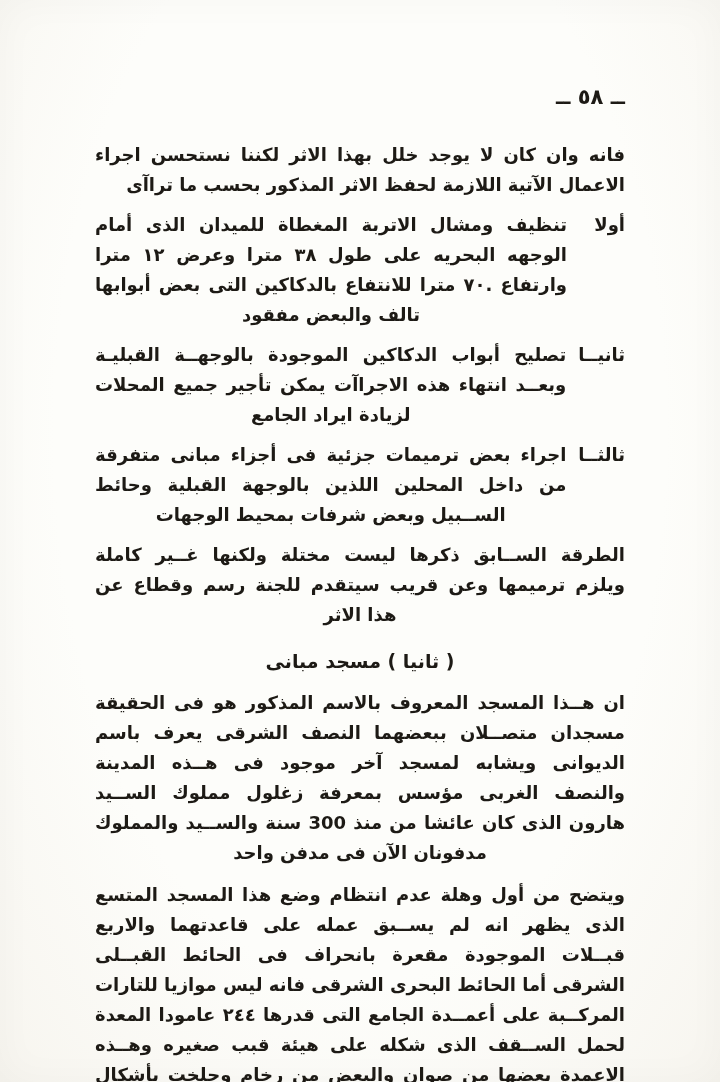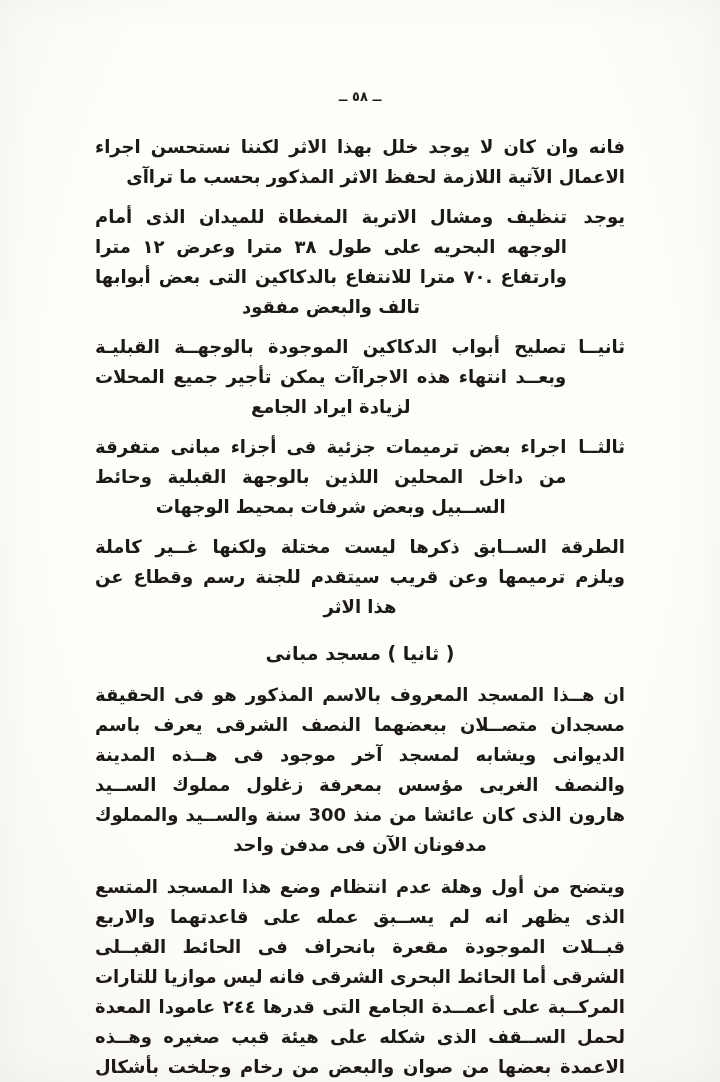--- a/index.html
+++ b/index.html
@@ -17,24 +17,23 @@
     position:absolute;
     top:82px;right:95px;left:95px;
     direction:rtl;
     color:#1d1a15;
     font-size:18px;
     line-height:30px;
     font-weight:700;
     text-rendering:optimizeLegibility;
   }
   .page-num{
-    text-align:center;
-    font-size:13px;
+    font-size:21px;
     letter-spacing:3px;
-    margin-bottom:20px;
+    margin-bottom:28px;
     font-weight:700;
   }
   .para{
     text-align:justify;
     margin:12px 0 10px 0;
   }
   .para.center-last{ text-align-last:center; }
   .para.right-last{ text-align-last:right; }
   .item{
     display:flex;
@@ -62,21 +61,21 @@
 <body>
 
 <div class="page">
   <div class="content">
 
     <div class="page-num">ــ ٥٨ ــ</div>
 
     <p class="para right-last">فانه وان كان لا يوجد خلل بهذا الاثر لكننا نستحسن اجراء الاعمال الآتية اللازمة لحفظ الاثر المذكور بحسب ما تراآى</p>
 
     <div class="item">
-      <span class="marker">يوجد</span>
+      <span class="marker">أولا</span>
       <span class="body">تنظيف ومشال الاتربة المغطاة للميدان الذى أمام الوجهه البحريه على طول ٣٨ مترا وعرض ١٢ مترا وارتفاع .٧٠ مترا للانتفاع بالدكاكين التى بعض أبوابها تالف والبعض مفقود</span>
     </div>
 
     <div class="item">
       <span class="marker">ثانيــا</span>
       <span class="body">تصليح أبواب الدكاكين الموجودة بالوجهــة القبليـة وبعــد انتهاء هذه الاجراآت يمكن تأجير جميع المحلات لزيادة ايراد الجامع</span>
     </div>
 
     <div class="item">
       <span class="marker">ثالثــا</span>

